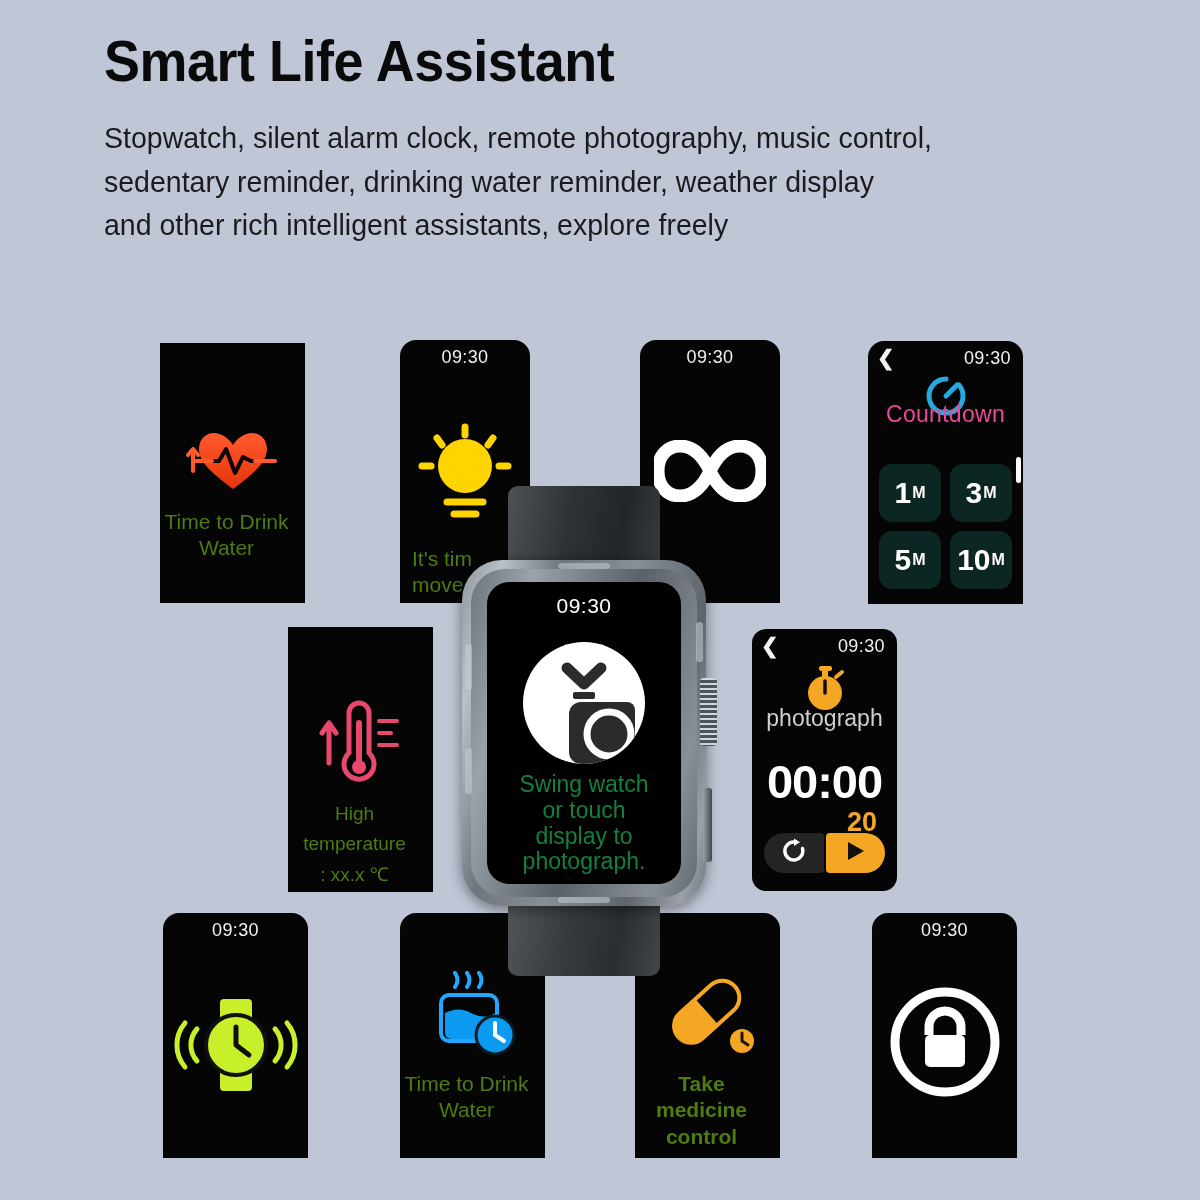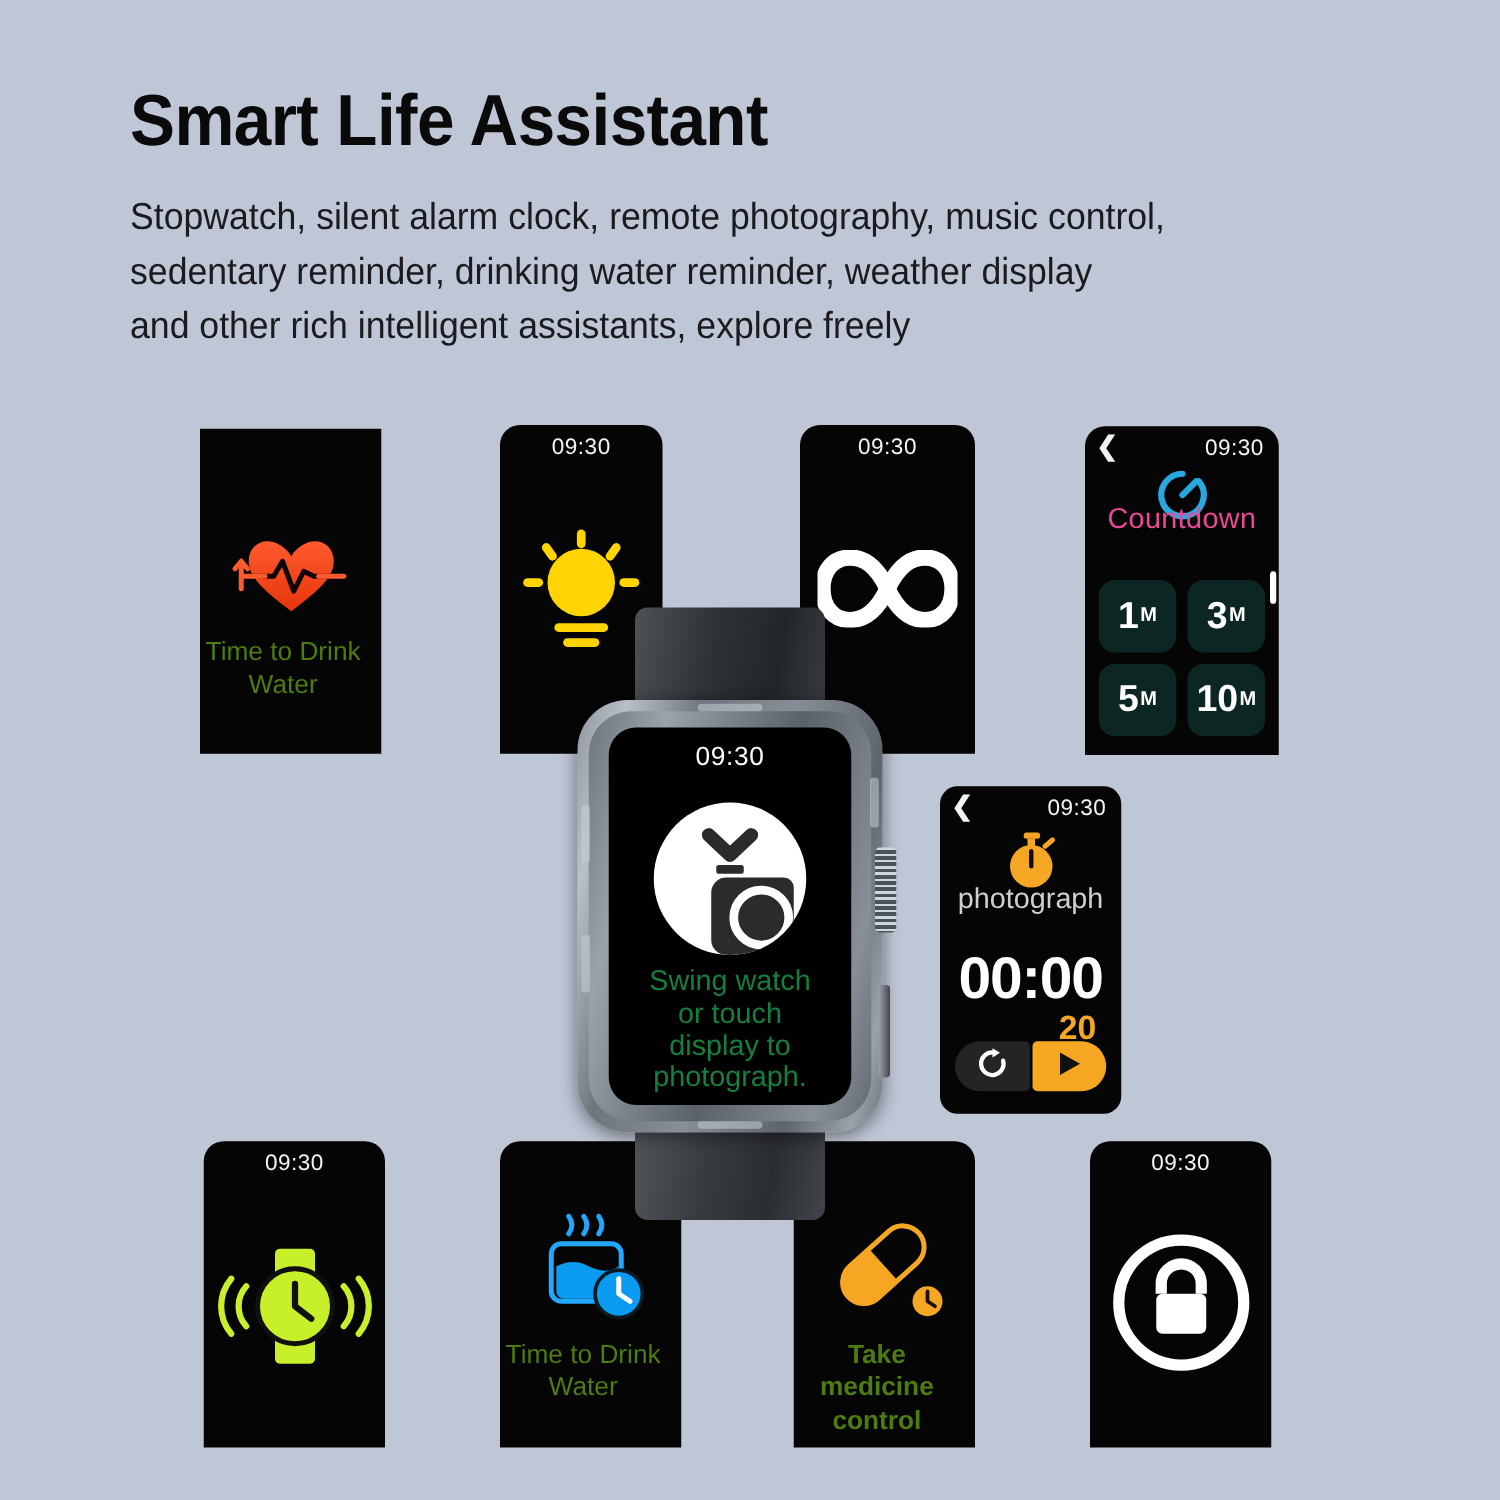--- a/index.html
+++ b/index.html
@@ -6,21 +6,21 @@
   body{
     width:1200px;height:1200px;
     background:#bfc6d6;
     font-family:"Liberation Sans", sans-serif;
     overflow:hidden;
     position:relative;
   }
   .page{position:relative;width:1200px;height:1200px;}
 
   
-  .header{position:absolute;left:104px;top:32px;width:1020px;margin-top:36px;}
+  .header{position:absolute;left:104px;top:32px;width:1020px;}
   .title{
     font-size:58px;font-weight:bold;color:#0a0a0a;
     letter-spacing:-0.5px;line-height:1.0;margin:0;
     transform:scaleX(0.93);transform-origin:left center;
   }
   .subtitle{
     margin-top:26px;font-size:30px;color:#1b1b1f;line-height:1.45;
     transform:scaleX(0.95);transform-origin:left center;
   }
   .subtitle div{white-space:nowrap;}
@@ -211,20 +211,24 @@
           <line x1="52" y1="5" x2="52" y2="13"></line>
           <line x1="24" y1="16" x2="29" y2="23"></line>
           <line x1="80" y1="16" x2="75" y2="23"></line>
           <line x1="9" y1="44" x2="18" y2="44"></line>
           <line x1="86" y1="44" x2="95" y2="44"></line>
           <line x1="34" y1="80" x2="70" y2="80"></line>
           <line x1="41" y1="92" x2="63" y2="92"></line>
         </g>
       </svg>
     </div>
+    <div class="caption" style="top:206px;text-align:left;left:12px;">
+      <div>It's tim</div>
+      <div>move </div>
+    </div>
   </div>
 
   <div class="screen" id="p-infinity">
     <div class="scr-time">09:30</div>
     <div class="icon-wrap" style="top:100px;">
       <svg width="112" height="62" viewBox="0 0 112 62">
         <path d="M56 31 C47 12 37 6 26 6 C13 6 4 16 4 31 C4 46 13 56 26 56 C37 56 47 50 56 31 C65 12 75 6 86 6 C99 6 108 16 108 31 C108 46 99 56 86 56 C75 56 65 50 56 31 Z" fill="none" stroke="#ffffff" stroke-width="13" stroke-linecap="round"></path>
       </svg>
     </div>
   </div>
@@ -253,20 +257,39 @@
         <span>5</span>
           <span class="unit">M</span>
       </div>
       <div class="cd-btn">
         <span>10</span>
           <span class="unit">M</span>
       </div>
     </div>
   </div>
 
+  <div class="screen" id="p-temp">
+    <div class="icon-wrap" style="top:66px;">
+      <svg width="96" height="98" viewBox="0 0 96 98">
+        <path d="M46 10 a10 10 0 0 1 10 10 v40 a15 15 0 1 1 -20 0 v-40 a10 10 0 0 1 10 -10 z" fill="none" stroke="#e8486b" stroke-width="5"></path>
+        <line x1="46" y1="30" x2="46" y2="68" stroke="#e8486b" stroke-width="6" stroke-linecap="round"></line>
+        <circle cx="46" cy="74" r="7" fill="#e8486b"></circle>
+        <g stroke="#e8486b" stroke-width="4" stroke-linecap="round">
+          <line x1="66" y1="28" x2="84" y2="28"></line>
+          <line x1="66" y1="40" x2="78" y2="40"></line>
+          <line x1="66" y1="52" x2="84" y2="52"></line>
+        </g>
+        <path d="M16 70 L16 30 M16 30 L9 40 M16 30 L23 40" stroke="#e8486b" stroke-width="5" fill="none" stroke-linecap="round" stroke-linejoin="round"></path>
+      </svg>
+    </div>
+    <div class="caption" style="top:172px;font-size:19px;line-height:1.6;">
+      <div>High temperature</div>
+      <div>: xx.x ℃</div>
+    </div>
+  </div>
 
   <div class="screen" id="p-stopwatch">
     <span class="back-chev">❮</span>
     <div class="scr-time with-back">09:30</div>
     <div class="icon-wrap" style="top:36px;">
       <svg width="46" height="50" viewBox="0 0 46 50">
         <rect x="17" y="1" width="13" height="5" rx="2" fill="#f5a623"></rect>
         <circle cx="23" cy="28" r="17" fill="#f5a623"></circle>
         <rect x="20" y="6" width="6" height="6" fill="#f5a623"></rect>
         <path d="M34 12 l6 -5" stroke="#f5a623" stroke-width="4" stroke-linecap="round"></path>

